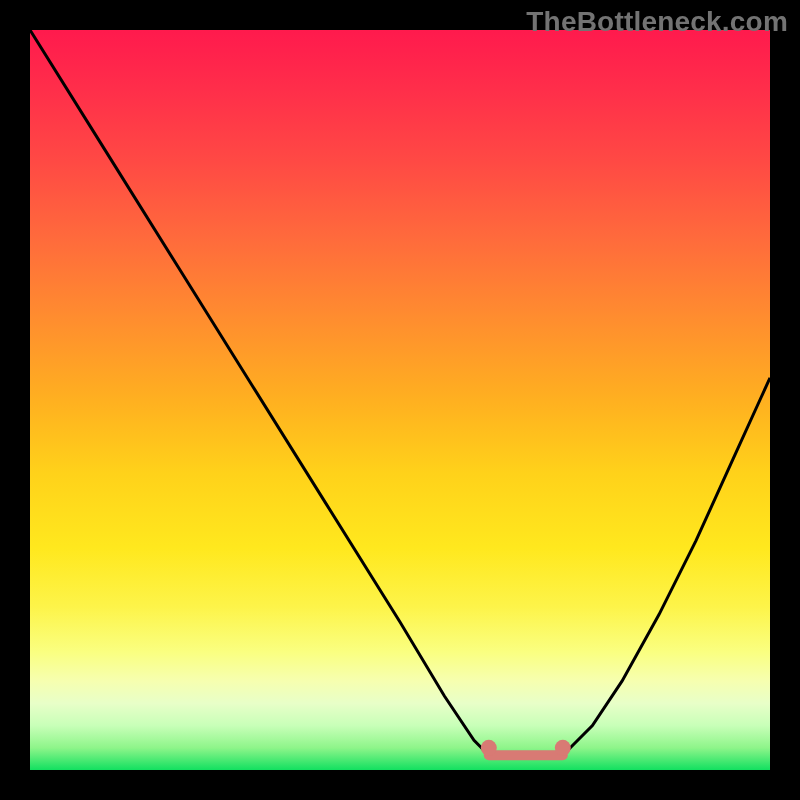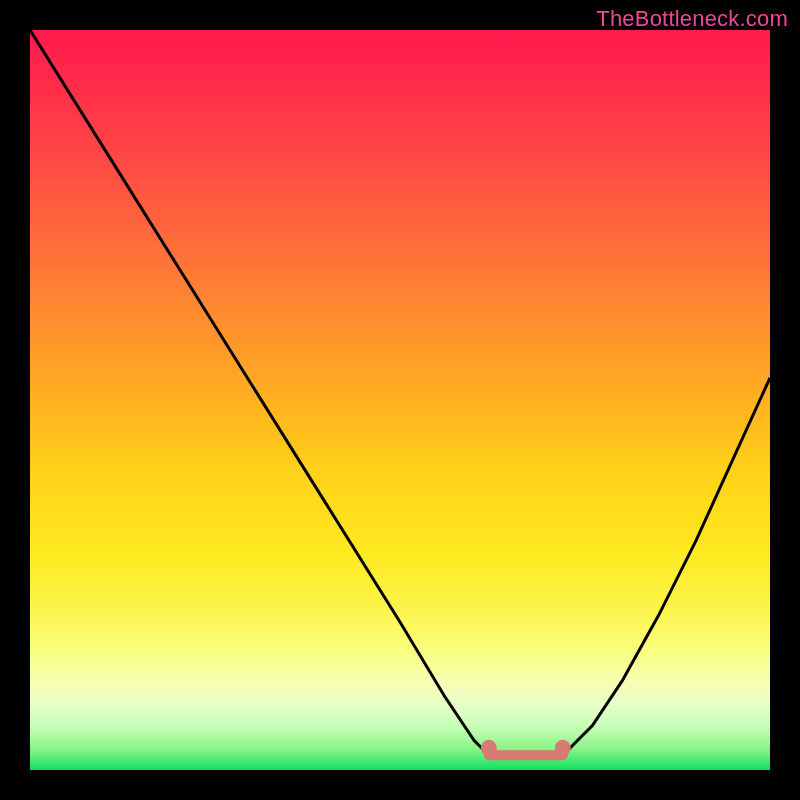--- a/index.html
+++ b/index.html
@@ -8,23 +8,23 @@
     width: 800px;
     height: 800px;
     background: #000;
     position: relative;
     font-family: Arial, Helvetica, sans-serif;
   }
   .watermark {
     position: absolute;
     top: 6px;
     right: 12px;
-    color: #ec4899;
-    font-size: 22px;
-    font-weight: 400;
+    color: #737373;
+    font-size: 28px;
+    font-weight: 700;
     z-index: 10;
     letter-spacing: 0.2px;
   }
   .plot-area {
     position: absolute;
     left: 30px;
     top: 30px;
     width: 740px;
     height: 740px;
     overflow: hidden;

